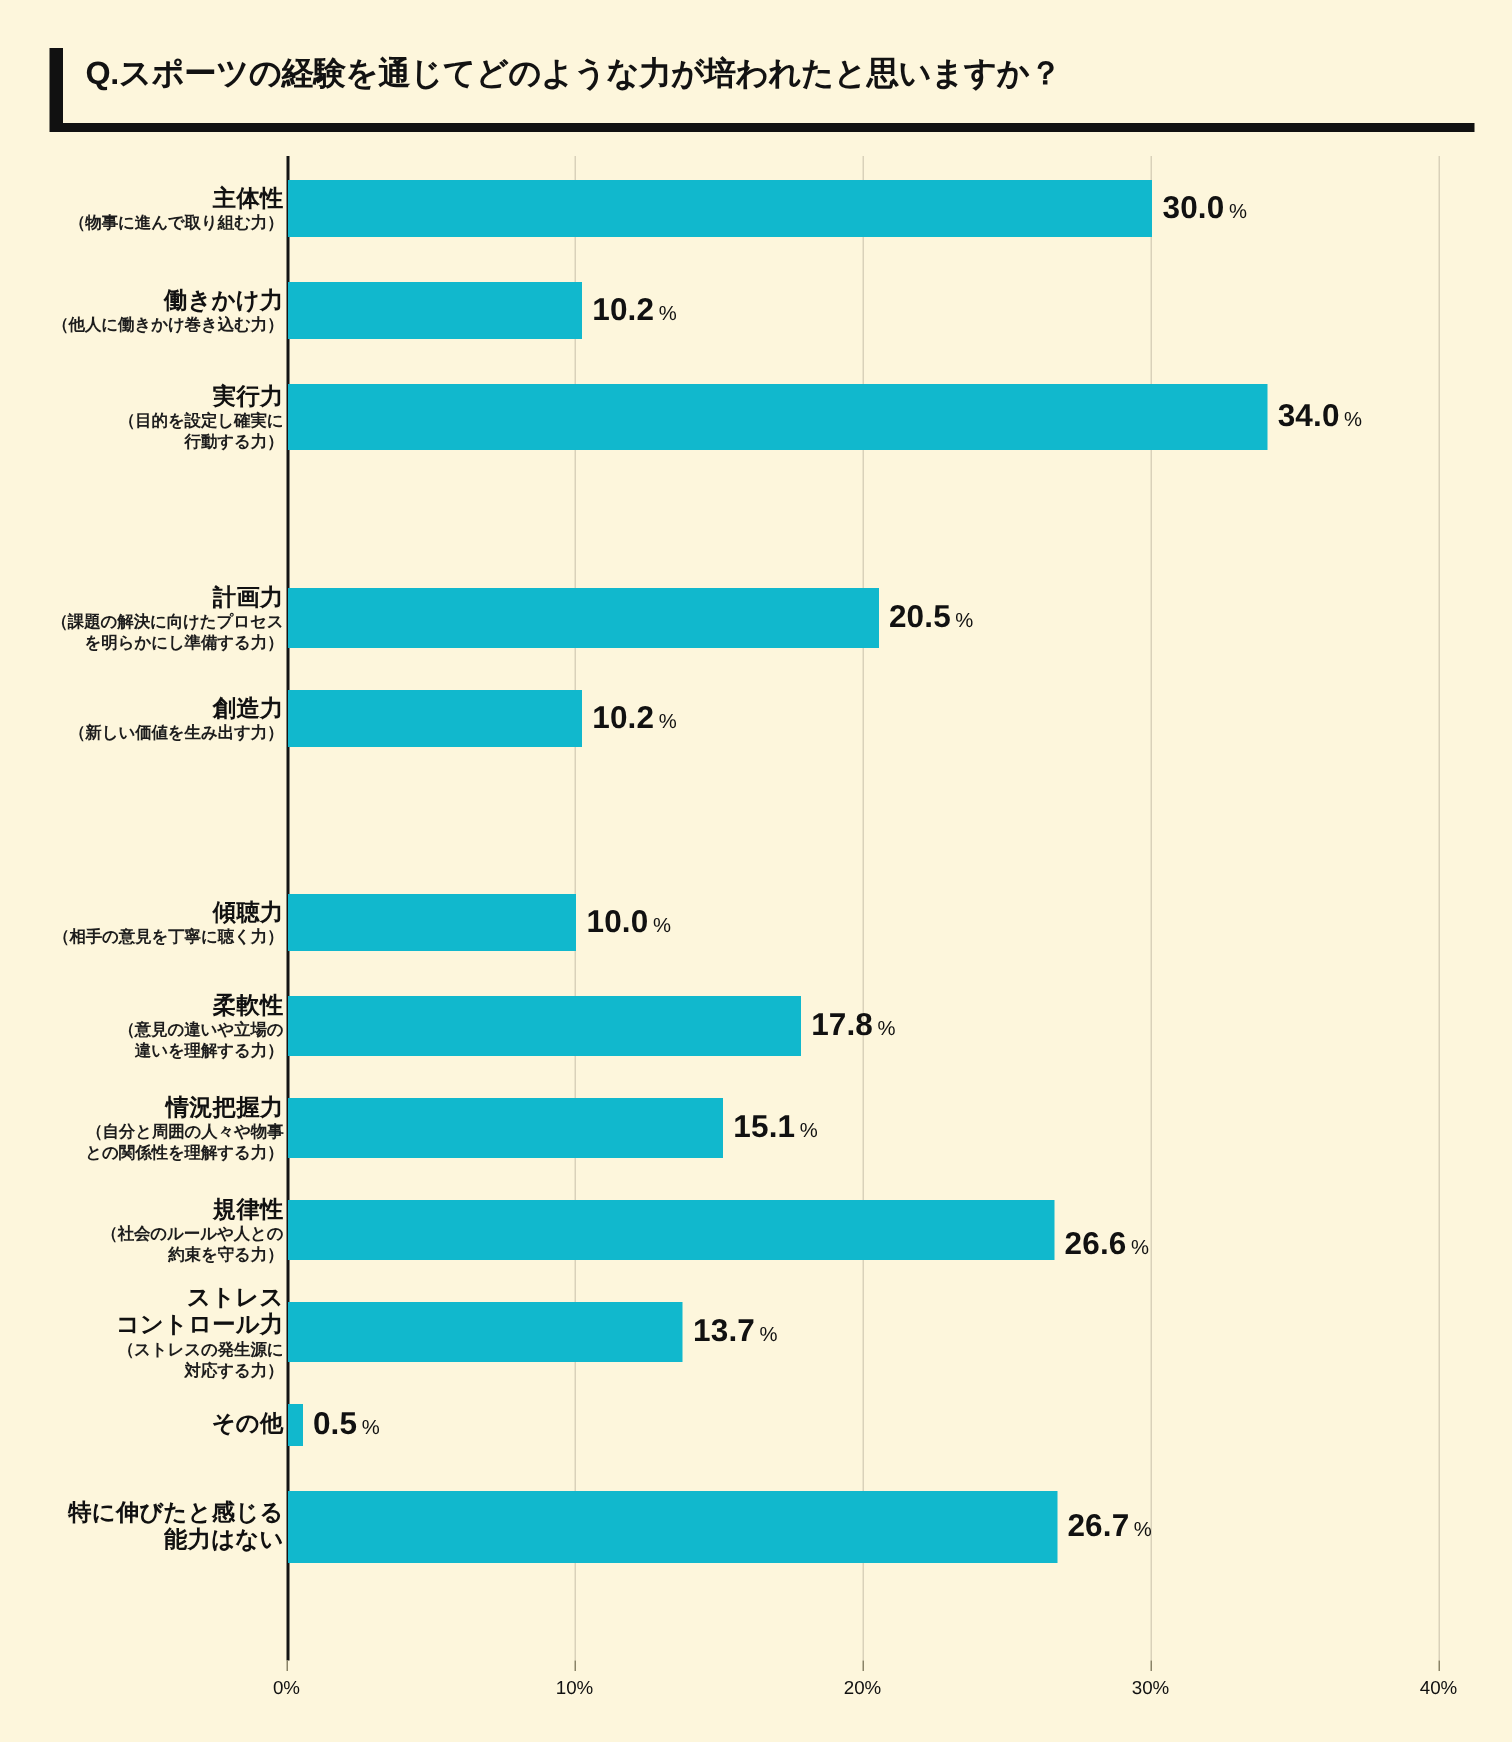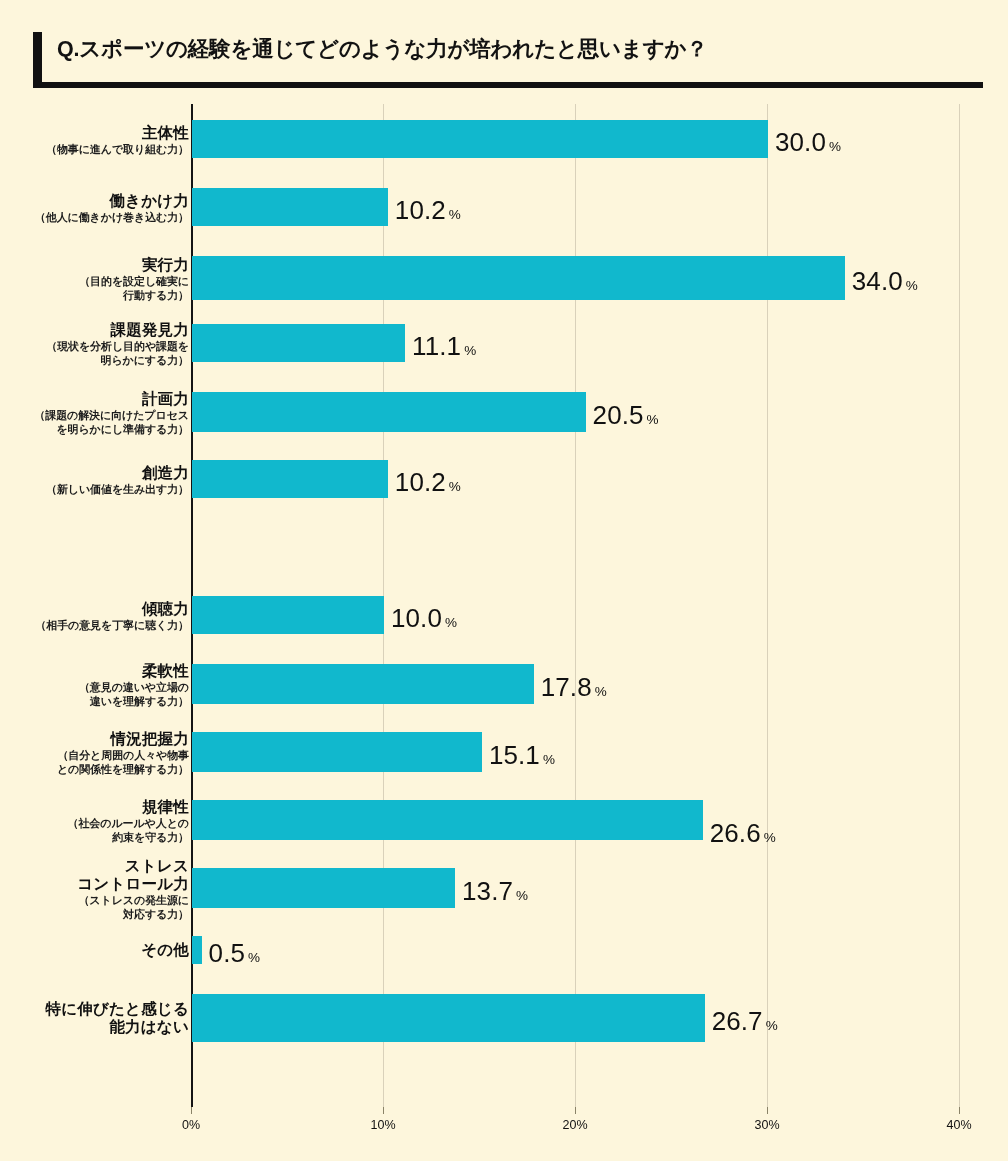--- a/index.html
+++ b/index.html
@@ -134,22 +134,22 @@
     left: 192px;
     background: #11b8cd;
   }
 
   .bar-value {
     position: absolute;
     white-space: nowrap;
     color: #111111;
   }
   .bar-value .num {
-    font-size: 26px;
-    font-weight: normal;
+    font-size: 21px;
+    font-weight: bold;
     letter-spacing: 0.1px;
   }
   .bar-value .pct {
     font-size: 13.5px;
     margin-left: 3px;
   }
 
   
   .xaxis {
     position: absolute;
@@ -211,29 +211,20 @@
           <div class="bar-value" style="left: 394.84px; top: 7px;"><span class="num">10.2</span><span class="pct">%</span></div>
         </div>
         <div class="row" style="top: 152px; height: 44px;">
           <div class="row-label" style="top: 0px;">
             <span class="main">実行力</span>
             <span class="sub">（目的を設定し確実に</span>
             <span class="sub">行動する力）</span>
           </div>
           <div class="bar" title="34.0%" style="top: 0px; height: 44px; width: 653px;"></div>
           <div class="bar-value" style="left: 851.8px; top: 10px;"><span class="num">34.0</span><span class="pct">%</span></div>
-        </div>
-        <div class="row" style="top: 220px; height: 38px;">
-          <div class="row-label" style="top: -3px;">
-            <span class="main">課題発見力</span>
-            <span class="sub">（現状を分析し目的や課題を</span>
-            <span class="sub">明らかにする力）</span>
-          </div>
-          <div class="bar" title="11.1%" style="top: 0px; height: 38px; width: 213px;"></div>
-          <div class="bar-value" style="left: 412.12px; top: 7px;"><span class="num">11.1</span><span class="pct">%</span></div>
         </div>
         <div class="row" style="top: 288px; height: 40px;">
           <div class="row-label" style="top: -2px;">
             <span class="main">計画力</span>
             <span class="sub">（課題の解決に向けたプロセス</span>
             <span class="sub">を明らかにし準備する力）</span>
           </div>
           <div class="bar" title="20.5%" style="top: 0px; height: 40px; width: 394px;"></div>
           <div class="bar-value" style="left: 592.6px; top: 8px;"><span class="num">20.5</span><span class="pct">%</span></div>
         </div>

